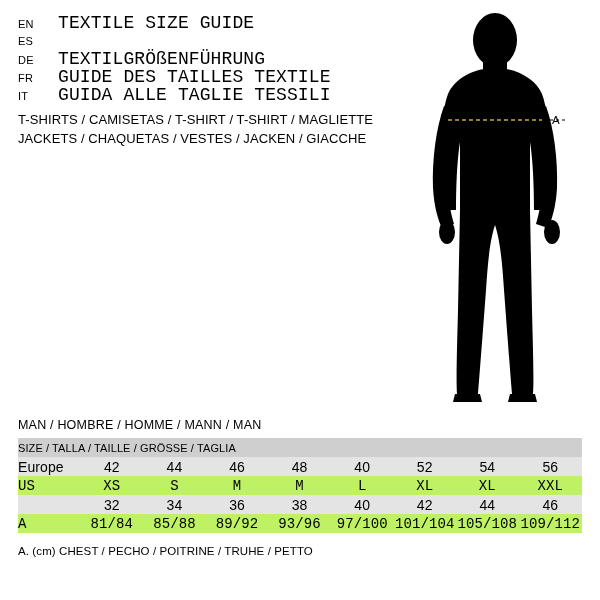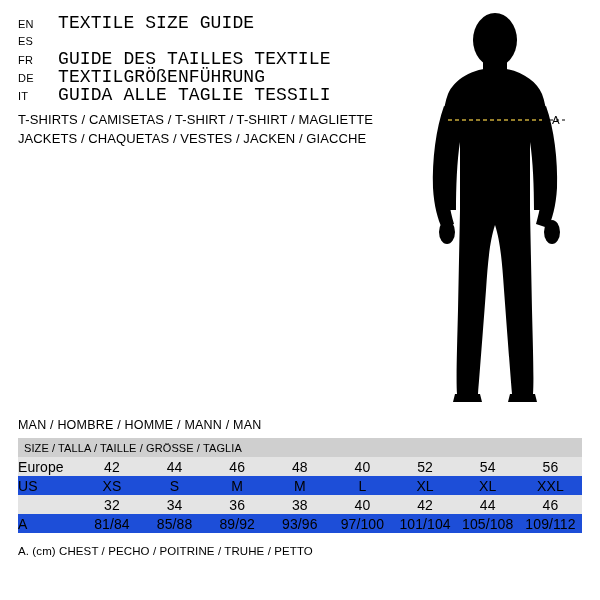--- a/index.html
+++ b/index.html
@@ -94,27 +94,27 @@
   table.size-table td {
     font-size: 14px;
     padding: 0;
     height: 19px;
     vertical-align: middle;
     letter-spacing: 0.1px;
   }
   tr.head-row td {
     background: #cfcfcf;
     font-size: 11px;
-    padding-left: 6px;
   }
   tr.shade td {
     background: #e4e4e4;
   }
   tr.plain td {
-    background: #1d4ed8;
+    background: #bef264;
+    font-family: Liberation Mono, monospace;
   }
   td.label-cell {
     padding-left: 3px;
     width: 88px;
   }
   td.val {
     text-align: center;
     width: 59px;
   }
   .footnote {
@@ -132,26 +132,26 @@
 
   <div class="lang-block">
     <div class="lang-row">
       <div class="lang-code">EN</div>
       <div class="lang-text">TEXTILE SIZE GUIDE</div>
     </div>
     <div class="lang-row">
       <div class="lang-code">ES</div>
     </div>
     <div class="lang-row">
+      <div class="lang-code">DE</div>
+      <div class="lang-text">TEXTILGRÖßENFÜHRUNG</div>
+    </div>
+    <div class="lang-row">
       <div class="lang-code">FR</div>
       <div class="lang-text">GUIDE DES TAILLES TEXTILE</div>
-    </div>
-    <div class="lang-row">
-      <div class="lang-code">DE</div>
-      <div class="lang-text">TEXTILGRÖßENFÜHRUNG</div>
     </div>
     <div class="lang-row">
       <div class="lang-code">IT</div>
       <div class="lang-text">GUIDA ALLE TAGLIE TESSILI</div>
     </div>
   </div>
 
   <div class="cat-block">
     <div class="cat-line">T-SHIRTS / CAMISETAS / T-SHIRT / T-SHIRT / MAGLIETTE</div>
     <div class="cat-line">JACKETS / CHAQUETAS / VESTES / JACKEN / GIACCHE</div>

